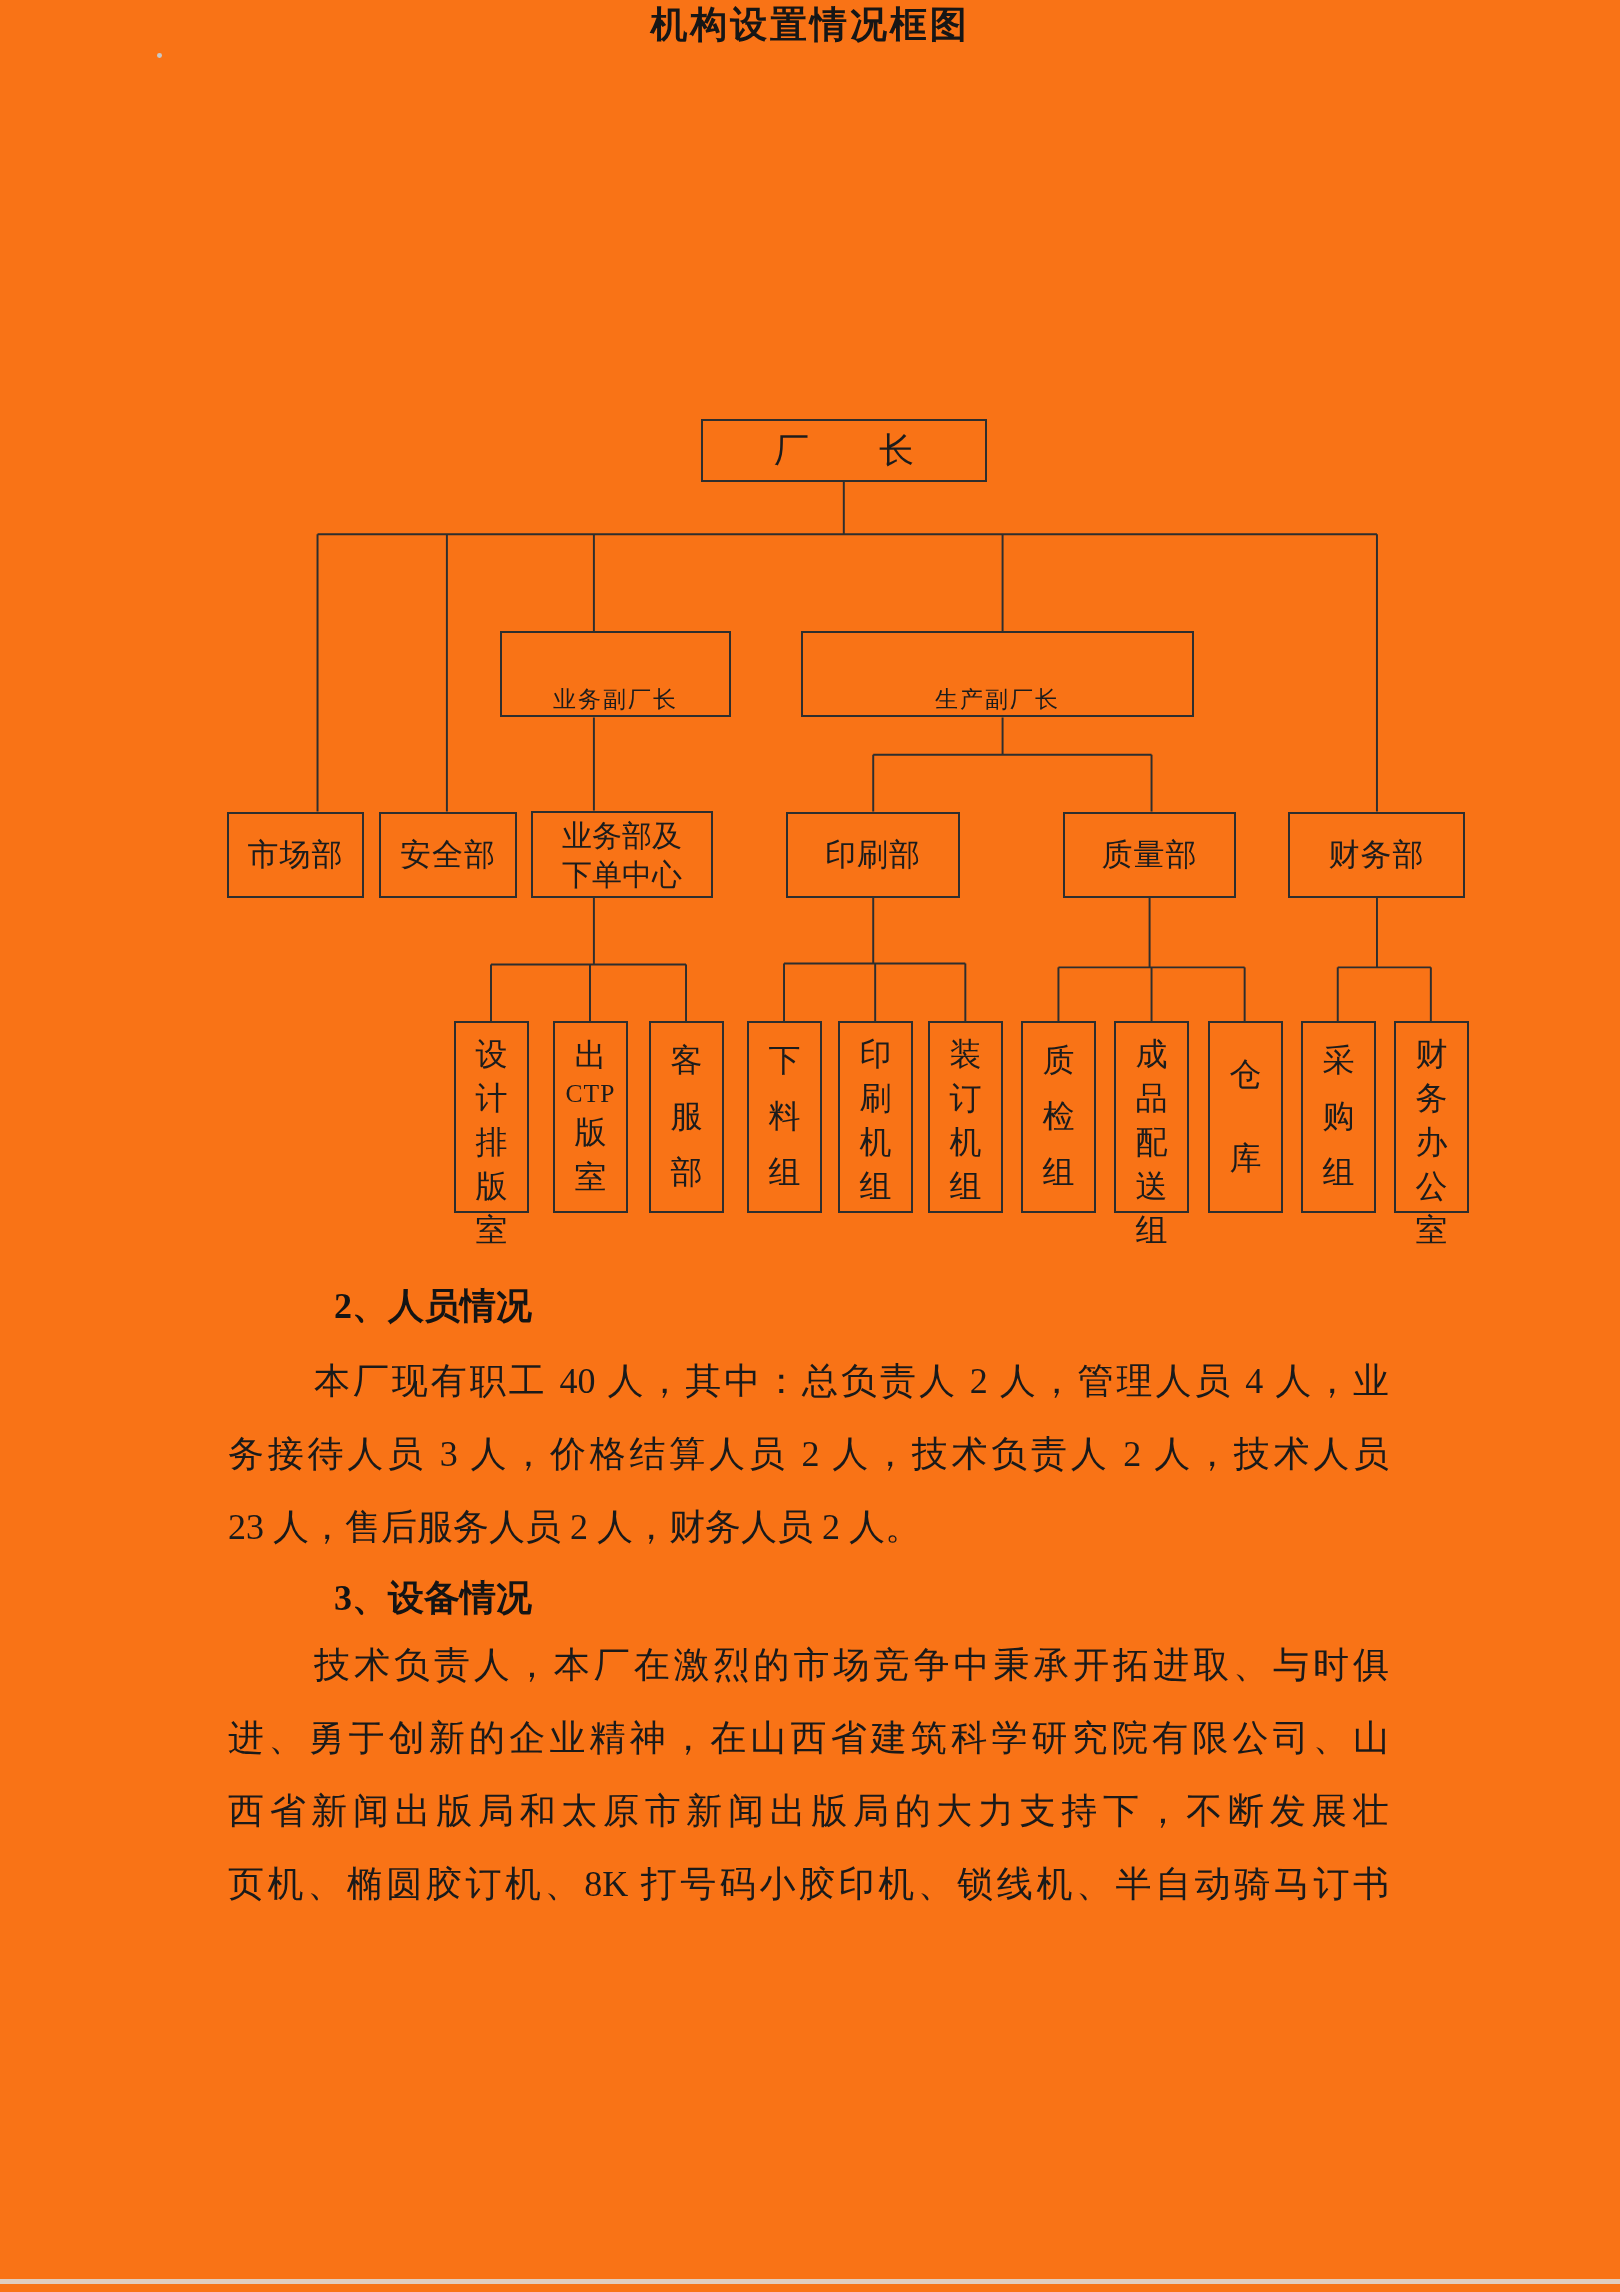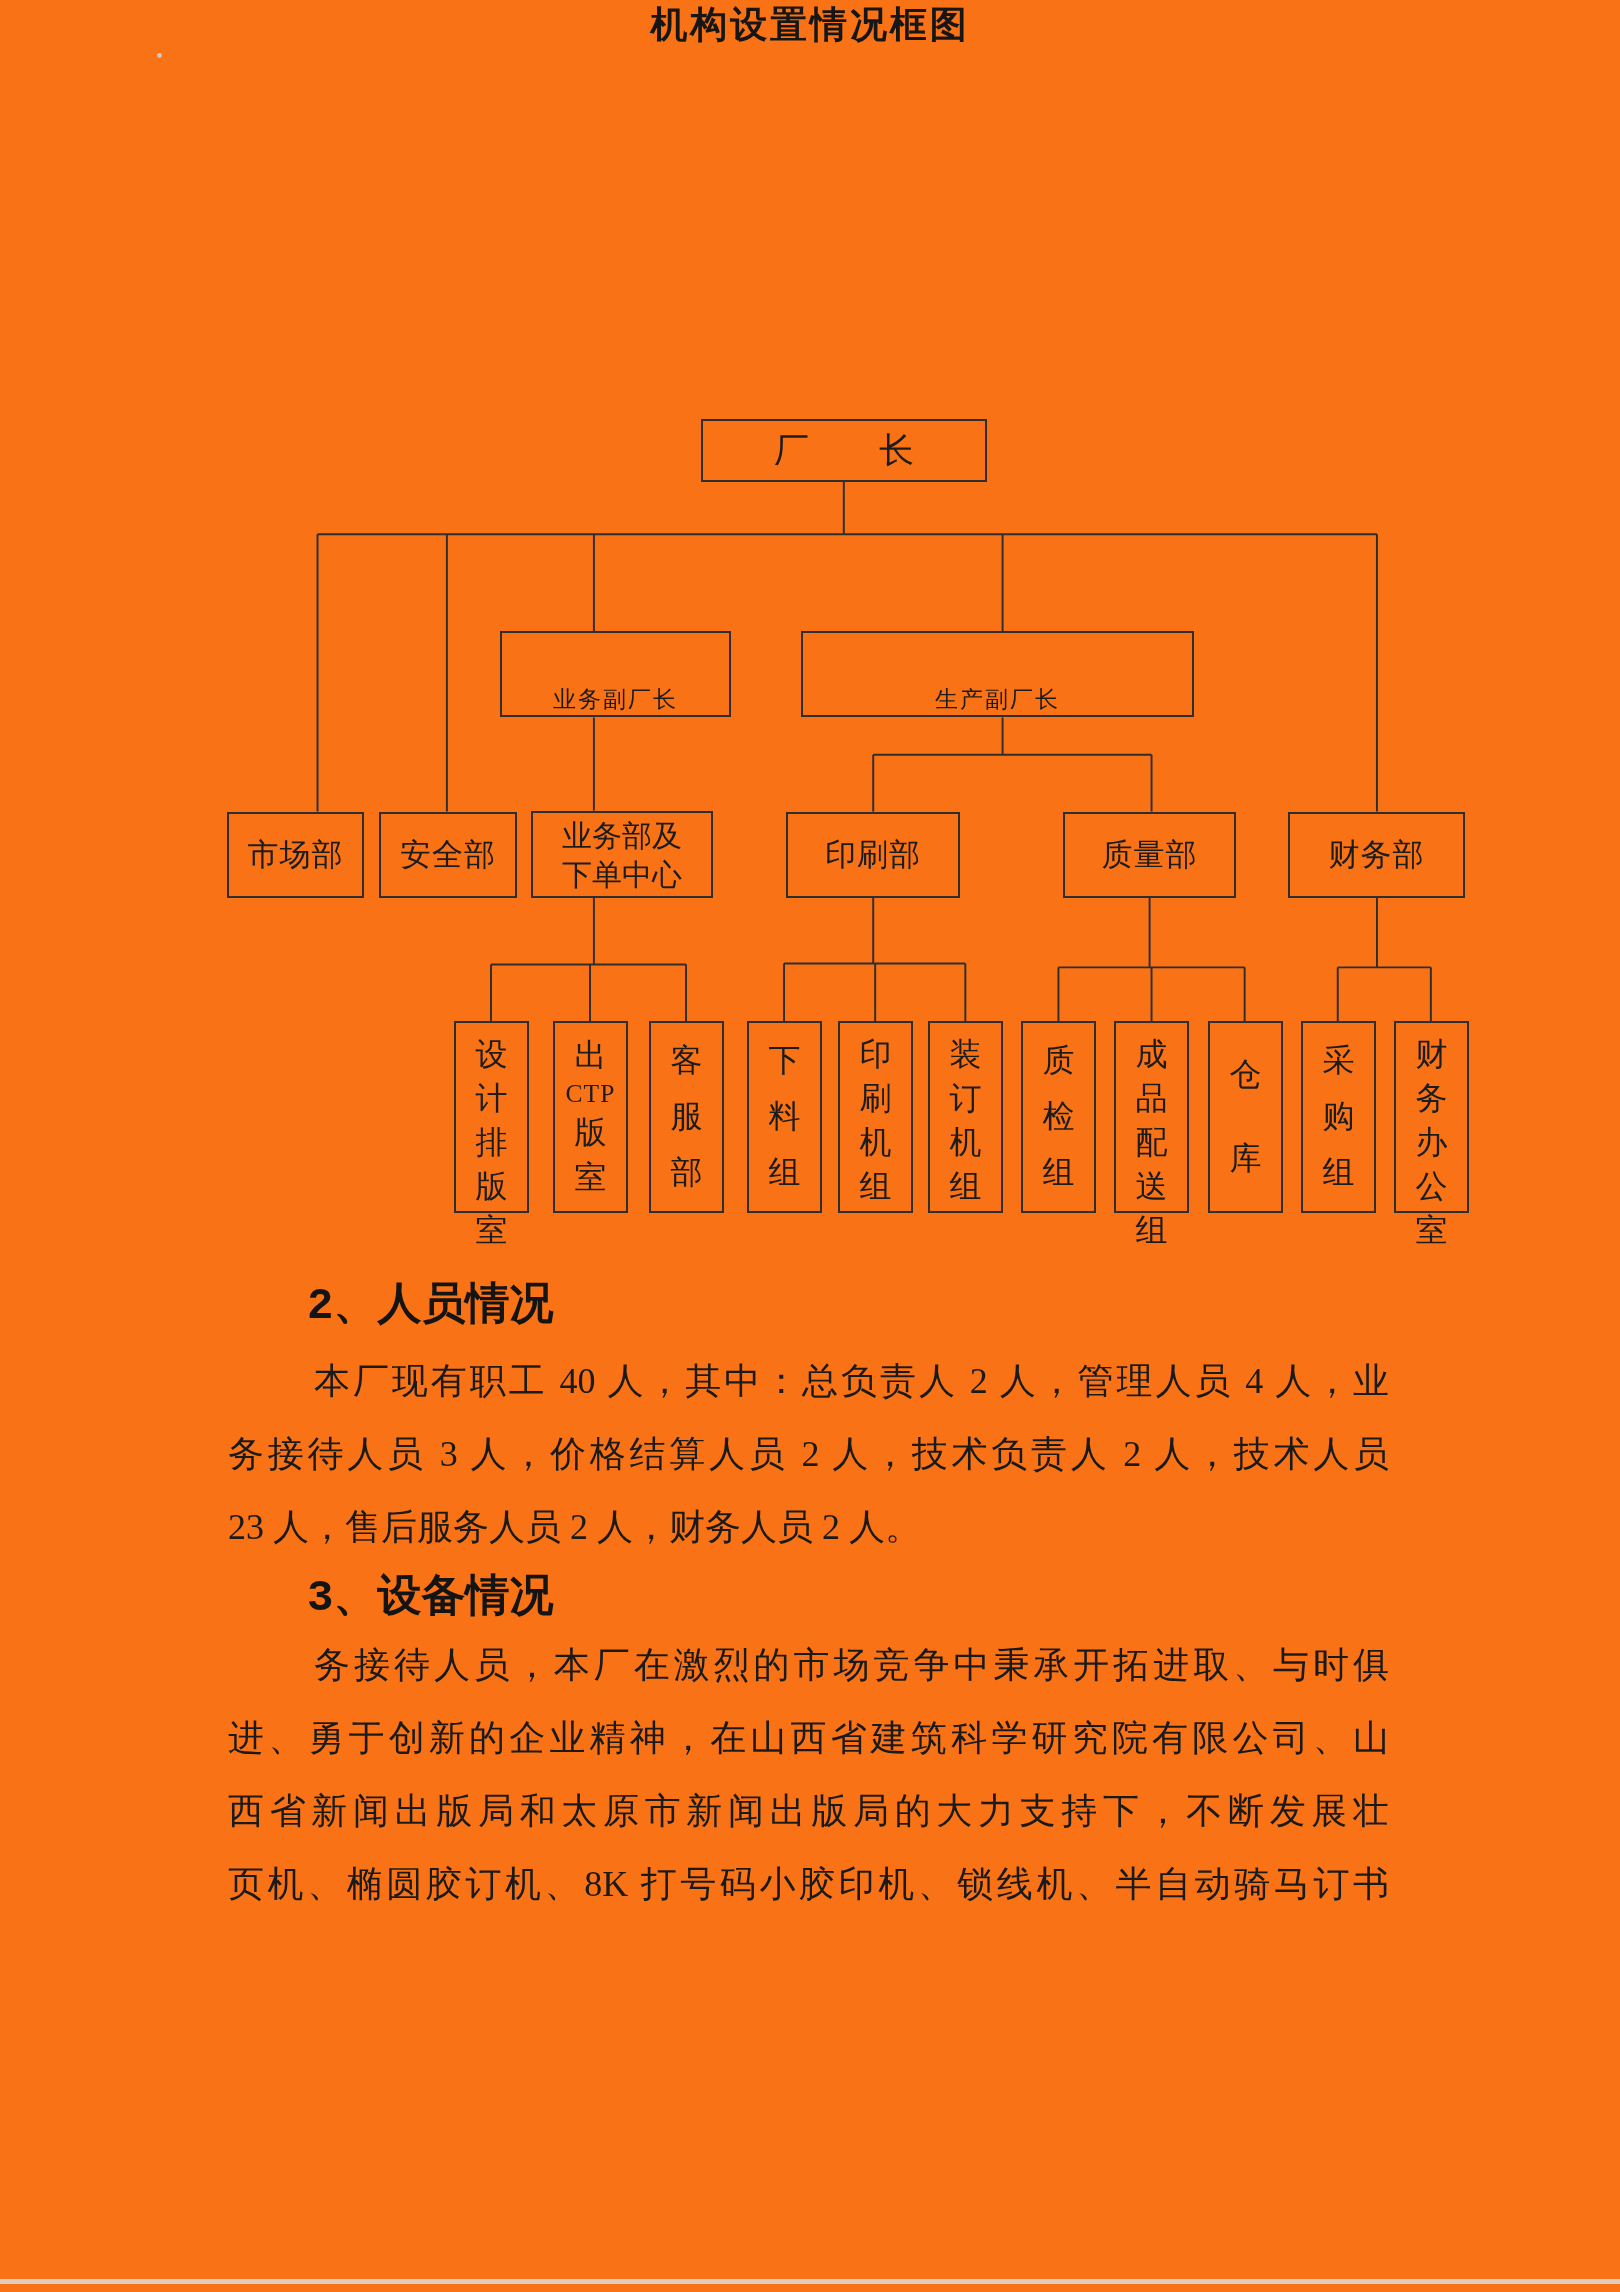--- a/index.html
+++ b/index.html
@@ -30,24 +30,24 @@
   .chief { display:flex; align-items:center; justify-content:space-between;
            padding:0 71px; font-size:35px; }
   .mid   { display:flex; align-items:flex-end; justify-content:center; font-size:23px; letter-spacing:2px; }
   .dept  { display:flex; align-items:center; justify-content:center; font-size:31px; letter-spacing:1px; }
   .dept .two { text-align:left; font-size:30px; line-height:39px; letter-spacing:0; }
   .vbox  { display:flex; flex-direction:column; align-items:center;
            justify-content:space-around; padding:9.8px 0; font-size:32px; }
   .vbox .lat { font-size:25.5px; letter-spacing:1px; font-family:"Liberation Serif", serif; }
   
   .heading {
-    position:absolute; left:217px; width:1161px; height:59px; line-height:59px;
+    position:absolute; left:244px; width:1161px; height:59px; line-height:59px;
     padding-left:90px; box-sizing:border-box;
-    font-family:Liberation Mono, monospace;
-    font-weight:700; font-size:44px; color:#141414;
+    font-family:Liberation Serif, serif;
+    font-weight:700; font-size:36px; color:#141414;
   }
   .para { position:absolute; left:228px; width:1161px; }
   .bline {
     height:73px; line-height:73px;
     font-size:36px; color:#1a1a1a;
     text-align:justify; text-align-last:justify;
   }
   .bline.indent { padding-left:86px; }
   .bline.nojust { text-align:left; text-align-last:auto; }
   
@@ -204,21 +204,21 @@
 
   <div class="para" id="para-personnel" style="top:1345px">
       <div class="bline indent">本厂现有职工 40 人，其中：总负责人 2 人，管理人员 4 人，业</div>
       <div class="bline">务接待人员 3 人，价格结算人员 2 人，技术负责人 2 人，技术人员</div>
       <div class="bline nojust">23 人，售后服务人员 2 人，财务人员 2 人。</div>
     </div>
 
   <div class="heading" style="top:1569px">3、设备情况</div>
 
   <div class="para" id="para-equipment" style="top:1629px">
-      <div class="bline indent">务接待人员，本厂在激烈的市场竞争中秉承开拓进取、与时俱</div>
+      <div class="bline indent">技术负责人，本厂在激烈的市场竞争中秉承开拓进取、与时俱</div>
       <div class="bline">进、勇于创新的企业精神，在山西省建筑科学研究院有限公司、山</div>
       <div class="bline">西省新闻出版局和太原市新闻出版局的大力支持下，不断发展壮</div>
       <div class="bline">页机、椭圆胶订机、8K 打号码小胶印机、锁线机、半自动骑马订书</div>
     </div>
 
   <div id="bottom-scan-edge"></div>
 
 </div>
 
 

